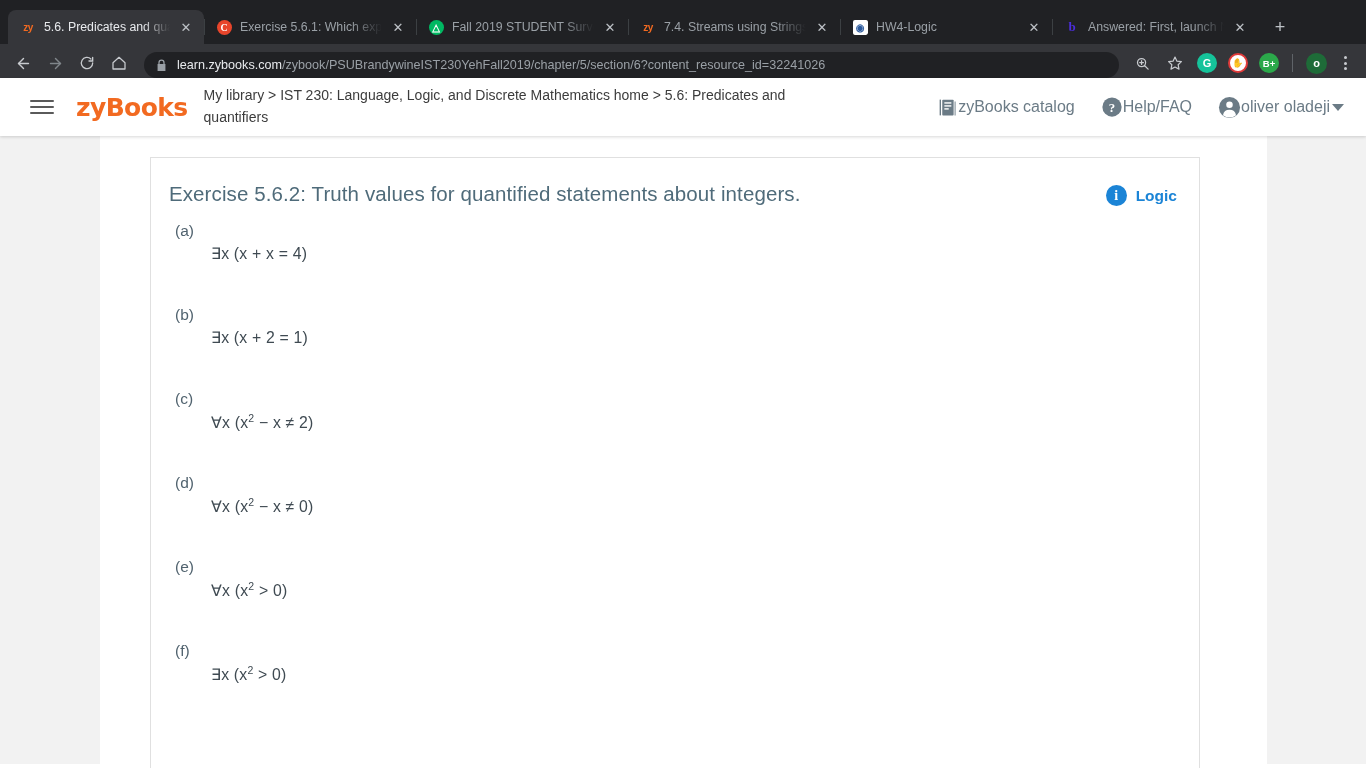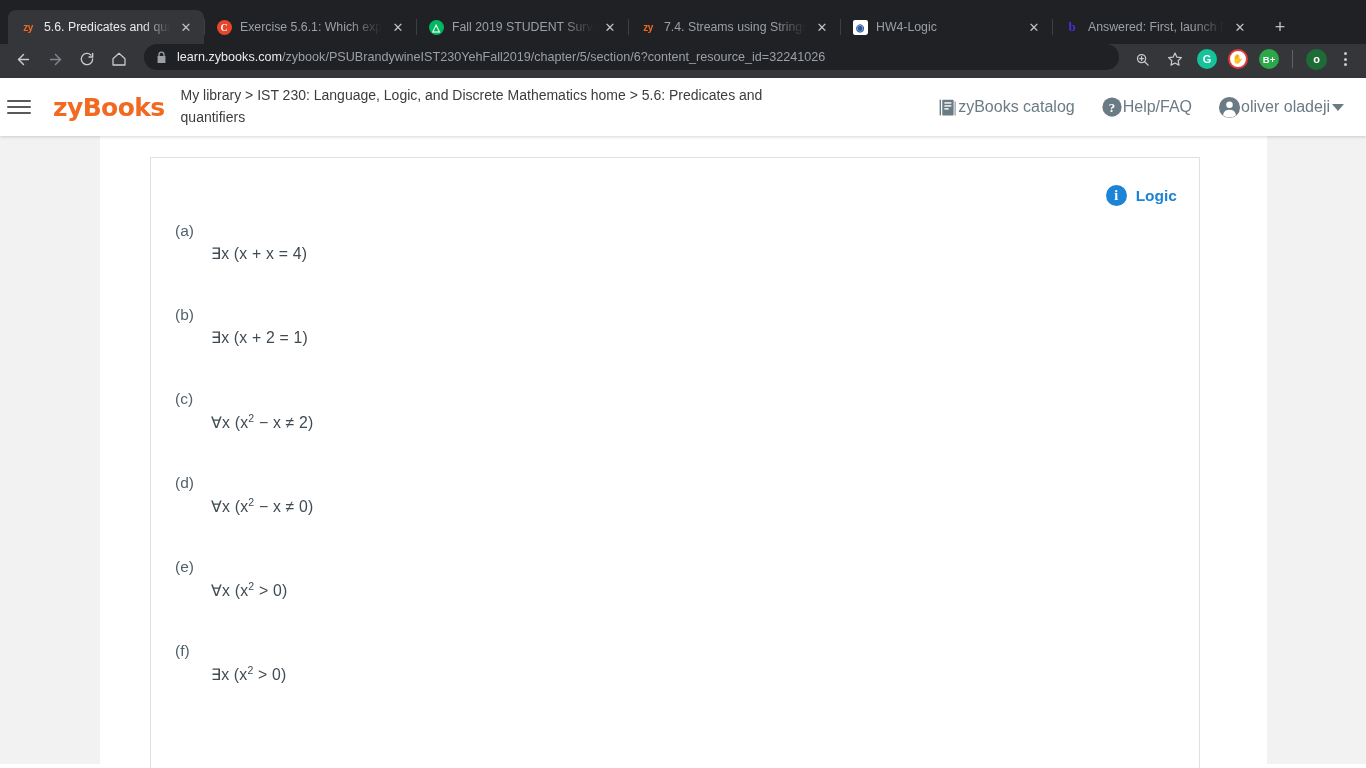--- a/index.html
+++ b/index.html
@@ -76,21 +76,21 @@
     color: #bdc1c6;
     display: flex; align-items: center; justify-content: center;
     font-size: 18px; font-weight: 300;
     border-radius: 50%;
   }
 
   .toolbar {
     height: 34px;
     background: #35363a;
     display: flex;
-    align-items: flex-start;
+    align-items: flex-end;
     padding: 0 8px;
     gap: 2px;
   }
   .nav-btn {
     width: 30px; height: 30px;
     display: flex; align-items: center; justify-content: center;
     color: #c8cbcf;
     border-radius: 50%;
     flex: none;
   }
@@ -125,21 +125,21 @@
   .kebab i { width:3px;height:3px;border-radius:50%;background:#c8cbcf;display:block;}
 
   
   .page { height: 686px; background: #ffffff; position: relative; }
 
   .zb-header {
     height: 58px;
     background: #fff;
     display: flex;
     align-items: center;
-    padding: 0 22px 0 7px;
+    padding: 0 22px 0 30px;
     box-shadow: 0 1px 3px rgba(0,0,0,.16);
     position: relative;
     z-index: 5;
   }
   .hamburger { display:flex; flex-direction:column; gap:4px; width:24px; flex:none; }
   .hamburger i { height:2px; background:#5a5a5a; display:block; border-radius:1px;}
   .zb-logo {
     font-size: 25px;
     font-weight: 700;
     color: #f26a21;
@@ -402,20 +402,21 @@
     </div>
   </div>
 
   <div class="content-wrap">
     <div class="rail"></div>
 
     <div class="center">
       <div class="card">
 
         <div class="card-head">
+          <div class="ex-title">Exercise 5.6.2: Truth values for quantified statements about integers.</div>
           <div class="about">
             <span class="info-icon">i</span>
             <span>Logic</span>
           </div>
         </div>
 
 
         <div class="parts">
 
           <div class="part">

